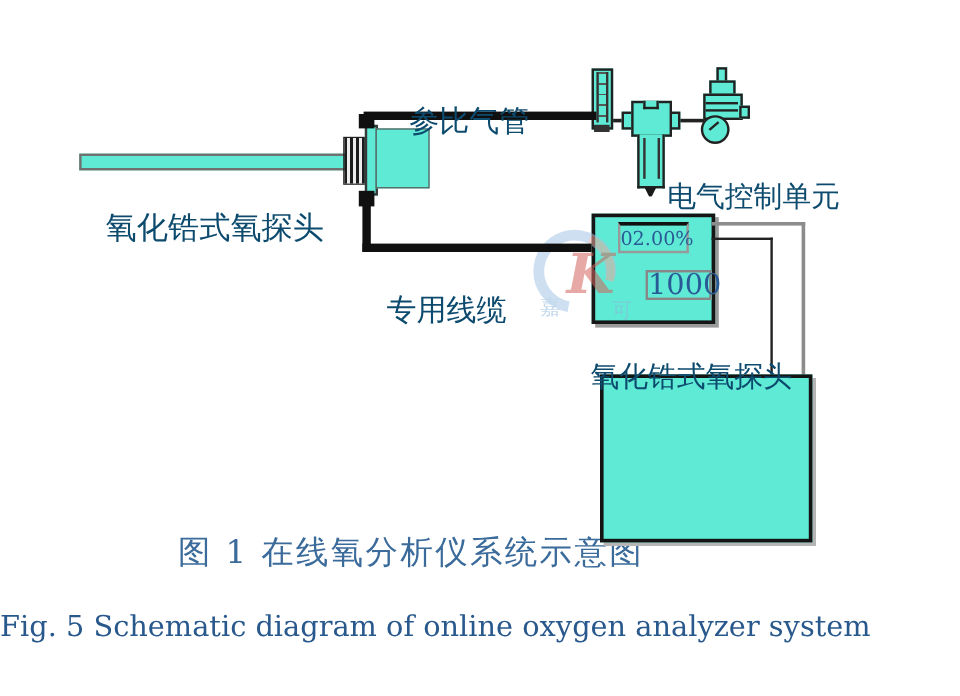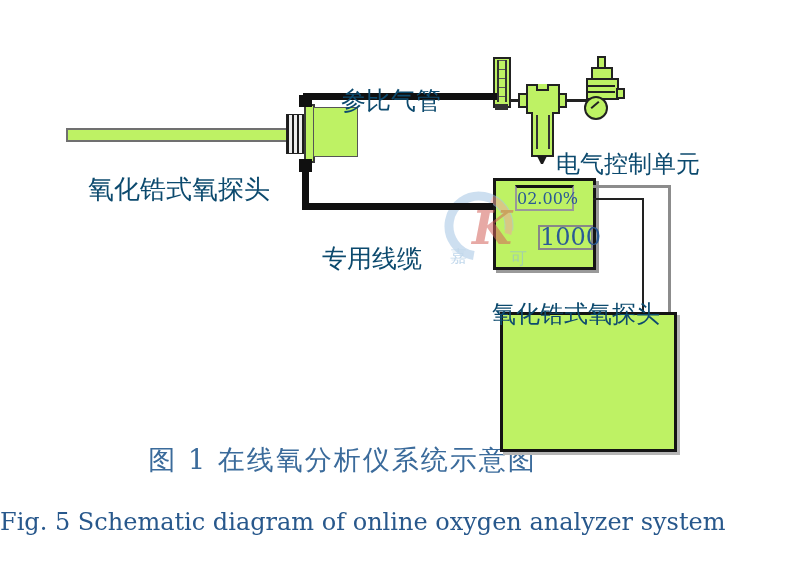--- a/index.html
+++ b/index.html
@@ -1,21 +1,21 @@
 <!DOCTYPE html>
 <html><head>
 <meta charset="utf-8">
 <style>
   html,body{margin:0;padding:0;background:#ffffff;}
   .canvas{position:relative;width:800px;height:580px;background:#ffffff;overflow:hidden;
           font-family:"DejaVu Serif","Liberation Serif",serif;}
   .abs{position:absolute;}
   .lbl{position:absolute;color:#0c4a6e;white-space:nowrap;z-index:5;margin-top:23px;}
   .blk{background:#101010;}
-  .wbox{background:#bef264;}
+  .wbox{background:#5eead4;}
   .cap{position:absolute;left:0;width:685px;text-align:center;white-space:nowrap;}
 </style>
 </head>
 <body>
 
 <div class="canvas">
 
   <div class="abs wbox" style="left:66px;top:128px;width:219px;height:10px;border:2px solid #707070;z-index:2;"></div>
   <div class="abs" style="left:286px;top:114px;width:19px;height:38px;border:1px solid #222;z-index:2;
               background:repeating-linear-gradient(90deg,#1c1c1c 0 2px,#ececec 2px 5px);"></div>

